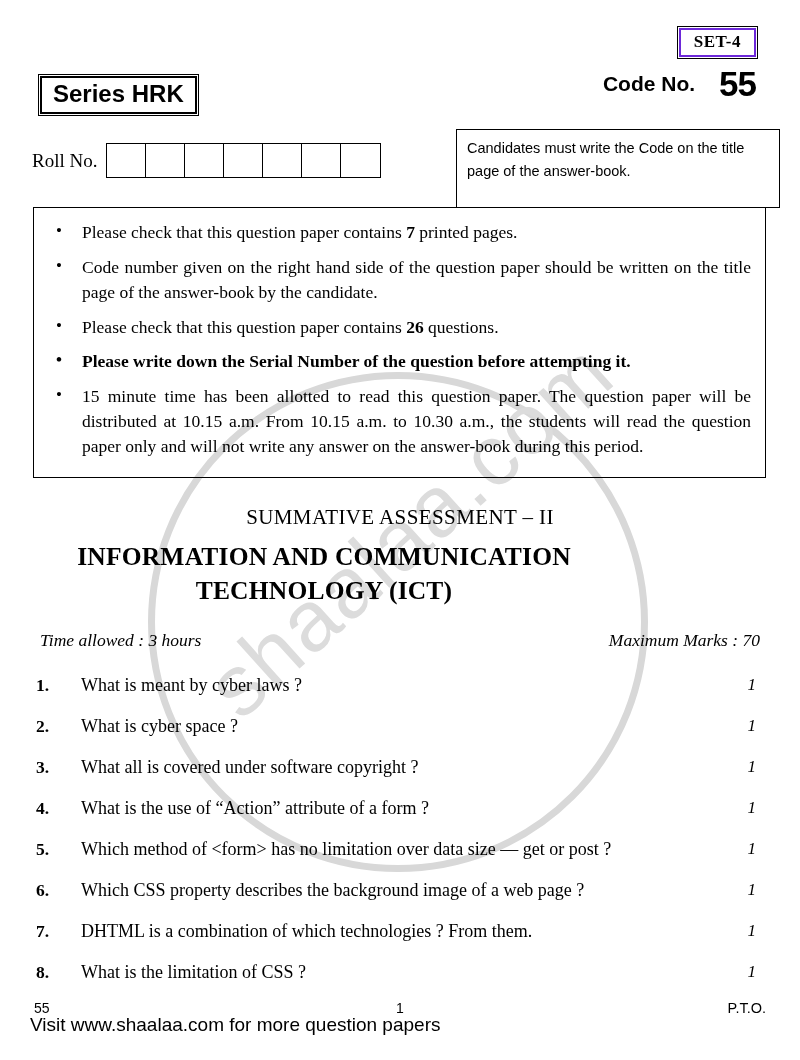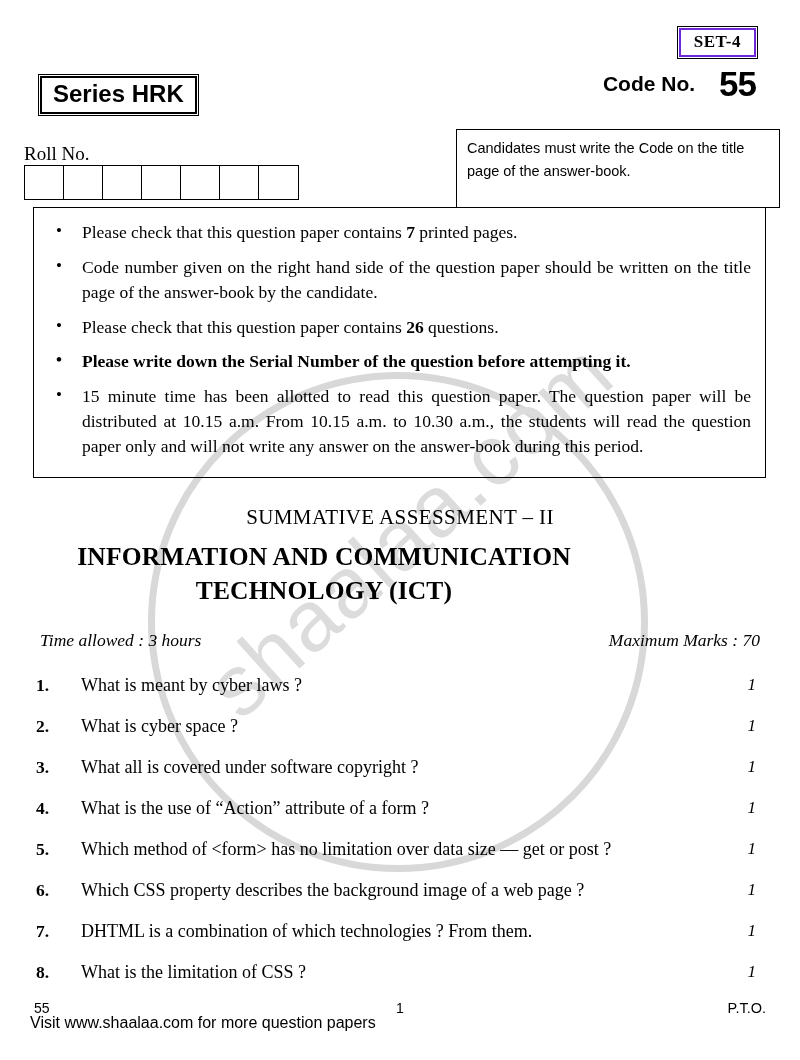--- a/index.html
+++ b/index.html
@@ -95,25 +95,24 @@
     outline-offset: 1px;
     padding: 2px 11px 4px 11px;
     font-family: "Liberation Sans", sans-serif;
     font-weight: bold;
     font-size: 24px;
     line-height: 1.15;
   }
 
   .rollno-wrap {
     position: absolute;
-    left: 24px;
+    left: 32px;
     top: 143px;
     display: flex;
-    align-items: flex-start;
-    flex-direction: column;
+    align-items: center;
   }
   .rollno-label {
     font-size: 19px;
     margin-right: 9px;
   }
   .rollno-grid {
     display: flex;
     border: 1.5px solid #000;
   }
   .rollno-cell {
@@ -246,21 +245,21 @@
     height: 40px;
     font-family: "Liberation Sans", sans-serif;
   }
   .f-left  { position: absolute; left: 34px;  top: 0;  font-size: 14px; }
   .f-mid   { position: absolute; left: 0; top: 0; width: 800px; text-align: center; font-size: 14px; }
   .f-right { position: absolute; right: 34px; top: 0;  font-size: 14.5px; }
   .f-visit {
     position: absolute;
     left: 30px;
     top: 14px;
-    font-size: 16px;
+    font-size: 19px;
     font-family: "Liberation Sans", sans-serif;
     text-align: center;
   }
 </style>
 </head>
 <body>
 
 <div class="page">
 
   <div class="watermark">

